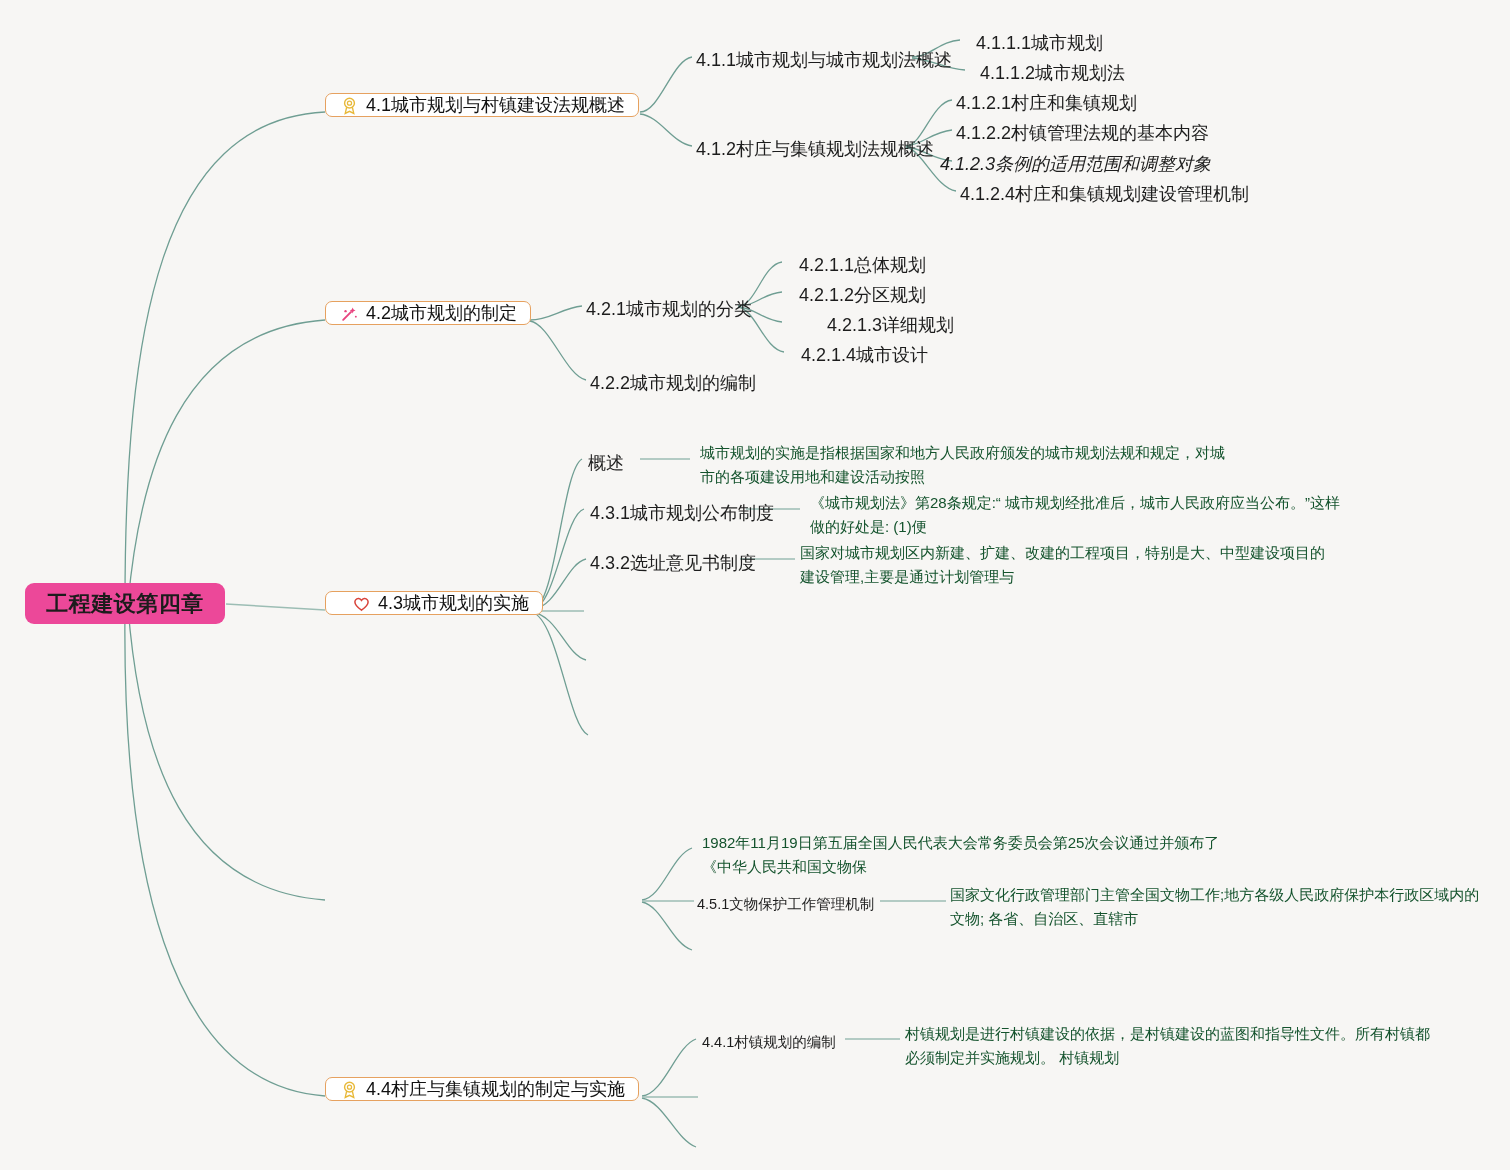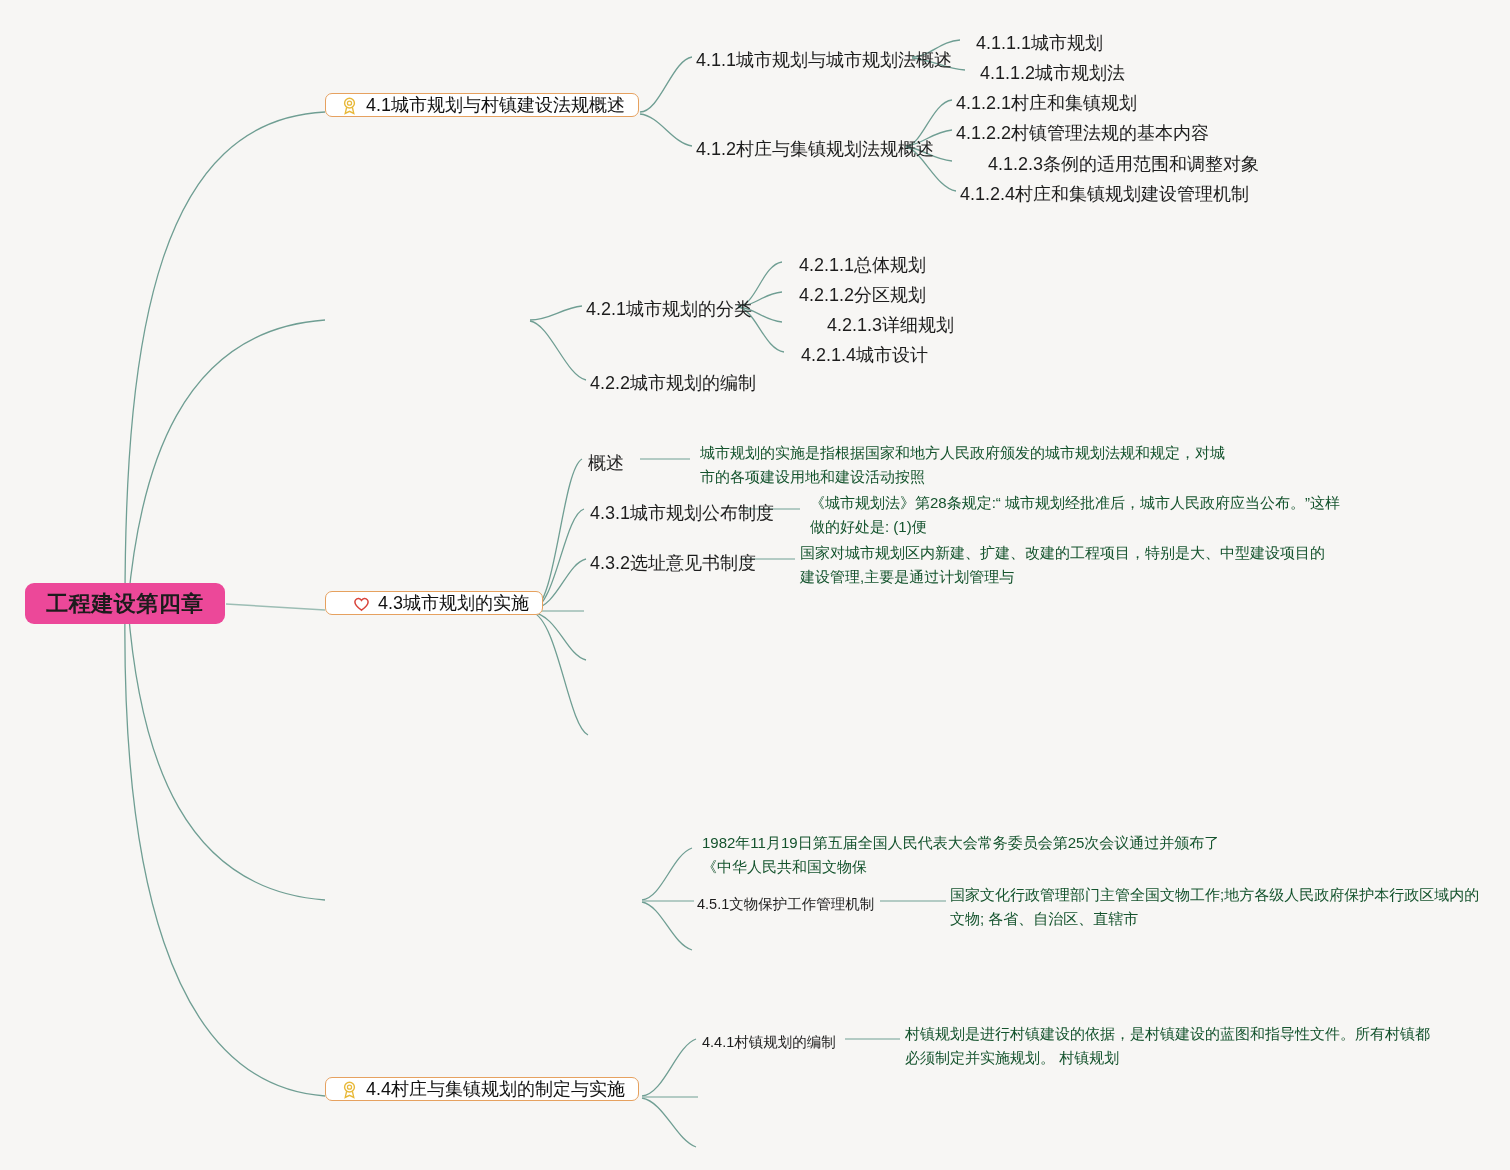--- a/index.html
+++ b/index.html
@@ -149,23 +149,34 @@
   </div>
 
   <div class="txt" style="left:696px;top:47px;"><span>4.1.1城市规划与城市规划法概述</span></div>
   <div class="txt" style="left:696px;top:136px;"><span>4.1.2村庄与集镇规划法规概述</span></div>
 
   <div class="txt" style="left:976px;top:30px;"><span>4.1.1.1城市规划</span></div>
   <div class="txt" style="left:980px;top:60px;"><span>4.1.1.2城市规划法</span></div>
 
   <div class="txt" style="left:956px;top:90px;"><span>4.1.2.1村庄和集镇规划</span></div>
   <div class="txt" style="left:956px;top:120px;"><span>4.1.2.2村镇管理法规的基本内容</span></div>
-  <div class="txt" style="left:988px;top:151px;"><span>4.1.2.3条例的适用范围和调整对象</span></div>
+  <div class="txt" style="left:940px;top:151px;font-style:italic;"><span>4.1.2.3条例的适用范围和调整对象</span></div>
   <div class="txt" style="left:960px;top:181px;"><span>4.1.2.4村庄和集镇规划建设管理机制</span></div>
 
+  <div class="node l1" style="left:325px;top:301px;">
+    <span class="ic">
+      <svg viewBox="0 0 24 24" width="19" height="19">
+          <path d="M4 20 L14 10" stroke="#e8447f" stroke-width="2.4" stroke-linecap="round"></path>
+          <path d="M16 4.5 l1.1 2.6 2.6 1.1 -2.6 1.1 -1.1 2.6 -1.1 -2.6 -2.6 -1.1 2.6 -1.1z" fill="#e8447f"></path>
+          <circle cx="7" cy="9" r="1.5" fill="#e8447f"></circle>
+          <circle cx="20" cy="16" r="1.2" fill="#e8447f"></circle>
+        </svg>
+    </span>
+    <span class="lab">4.2城市规划的制定</span>
+  </div>
 
   <div class="txt" style="left:586px;top:296px;"><span>4.2.1城市规划的分类</span></div>
   <div class="txt" style="left:590px;top:370px;"><span>4.2.2城市规划的编制</span></div>
 
   <div class="txt" style="left:799px;top:252px;"><span>4.2.1.1总体规划</span></div>
   <div class="txt" style="left:799px;top:282px;"><span>4.2.1.2分区规划</span></div>
   <div class="txt" style="left:799px;top:312px;margin-left:28px;"><span>4.2.1.3详细规划</span></div>
   <div class="txt" style="left:801px;top:342px;"><span>4.2.1.4城市设计</span></div>
 
   <div class="node l1" style="left:325px;top:591px;padding-left:25px;">

